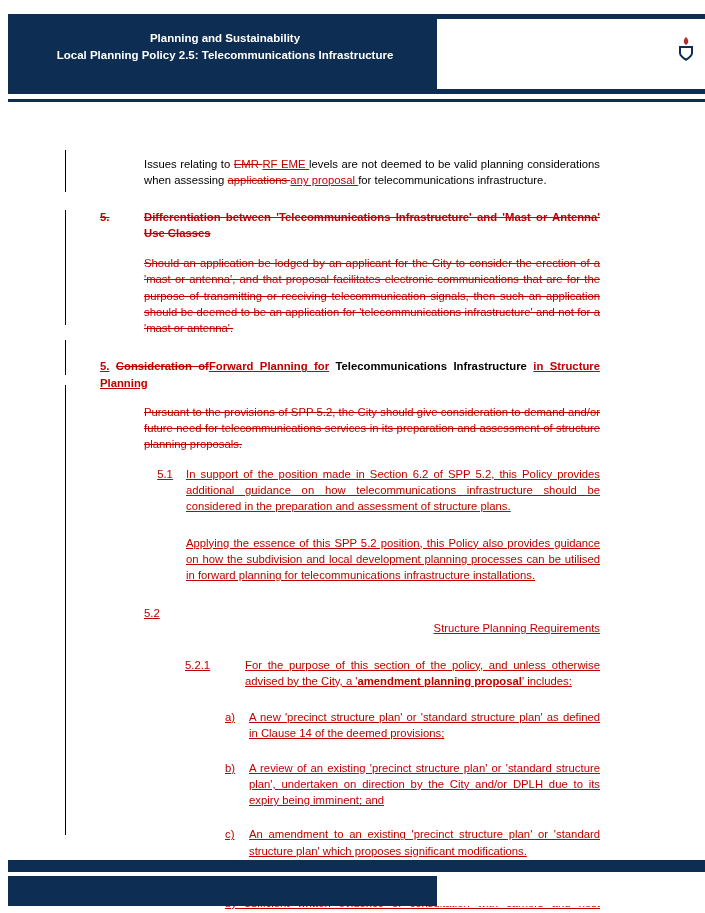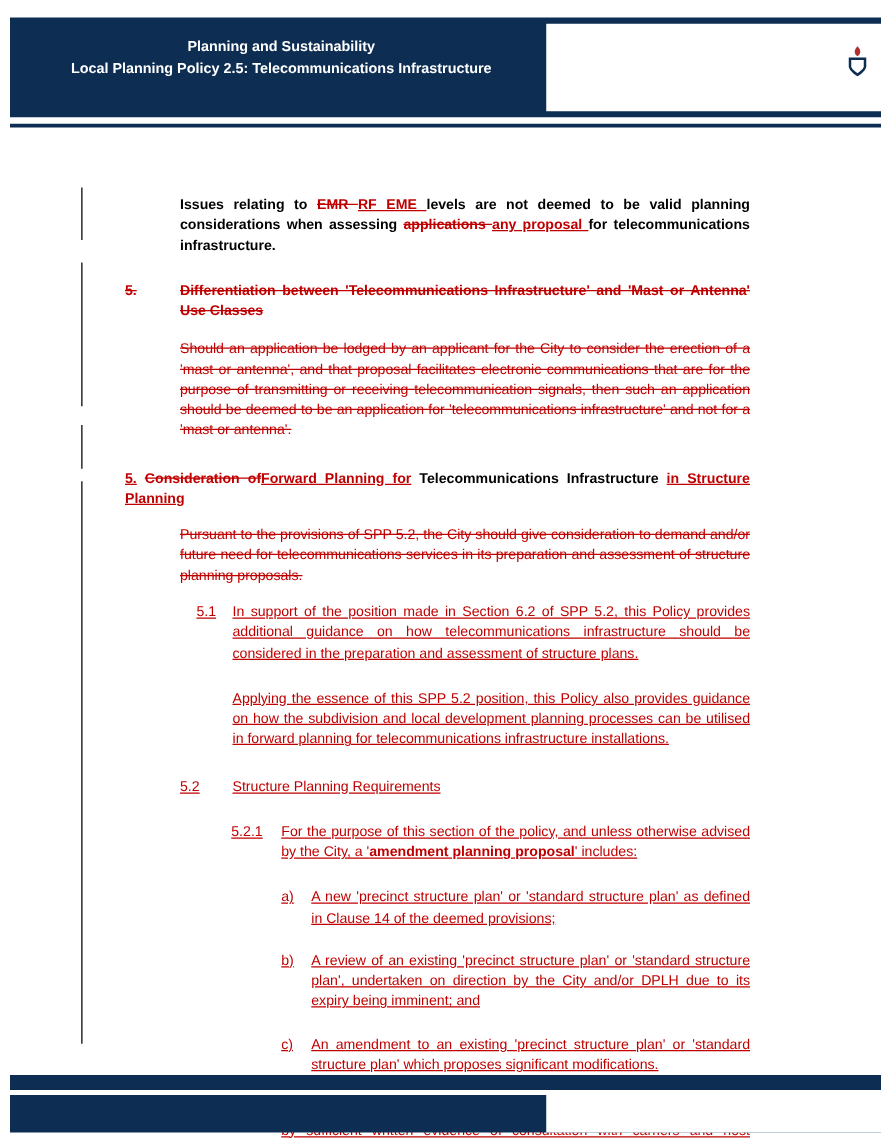--- a/index.html
+++ b/index.html
@@ -148,21 +148,21 @@
   }
 
   
   .changebar {
     position: absolute;
     width: 1px;
     background: #000000;
   }
 
   
-  .lvl-a { margin-left: 144px; margin-right: 105px; font-weight: bold; }   
+  .lvl-a { margin-left: 144px; margin-right: 105px; }   
   .lvl-h-in { margin-left: 144px; margin-right: 105px; }
   .lvl-51 { margin-left: 144px; margin-right: 105px; }
 
   
   .row {
     display: flex;
     margin: 0 0 13px 0;
     font-size: 11.3px;
     line-height: 1.44;
   }
@@ -218,24 +218,24 @@
 
     <div class="row" style="margin-left:144px; margin-right:105px;">
       <span class="marker ins" style="width:42px;text-align:center;">5.1</span>
       <span class="body ins">In support of the position made in Section 6.2 of SPP 5.2, this Policy provides additional guidance on how telecommunications infrastructure should be considered in the preparation and assessment of structure plans.</span>
     </div>
 
     <p class="para ins" style="margin-left:186px; margin-right:105px; margin-top:20px;">Applying the essence of this SPP 5.2 position, this Policy also provides guidance on how the subdivision and local development planning processes can be utilised in forward planning for telecommunications infrastructure installations.</p>
 
     <div class="row" style="margin-left:144px; margin-right:105px; margin-top:22px;">
       <span class="marker ins" style="width:42px;">5.2</span>
-      <span class="body ins" style="text-align:left;">Structure Planning Requirements</span>
-    </div>
-
-    <div class="row" style="margin-left:185px; margin-right:105px; margin-top:20px;">
+      <span class="body ins" style="text-align:right;margin-top:15px;">Structure Planning Requirements</span>
+    </div>
+
+    <div class="row" style="margin-left:185px; margin-right:105px; margin-top:20px;gap:20px;">
       <span class="marker ins" style="width:40px;">5.2.1</span>
       <span class="body"><span class="ins">For the purpose of this section of the policy, and unless otherwise advised by the City, a '</span><span class="insb">amendment planning proposal</span><span class="ins">' includes:</span></span>
     </div>
 
     <div class="row" style="margin-left:225px; margin-right:105px; margin-top:20px;">
       <span class="marker ins" style="width:24px;">a)</span>
       <span class="body ins">A new 'precinct structure plan' or 'standard structure plan' as defined in Clause 14 of the deemed provisions;</span>
     </div>
 
     <div class="row" style="margin-left:225px; margin-right:105px; margin-top:18px;">

